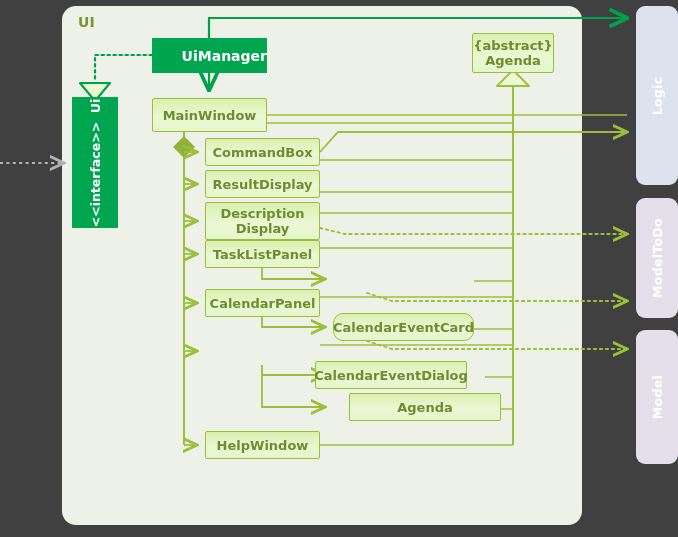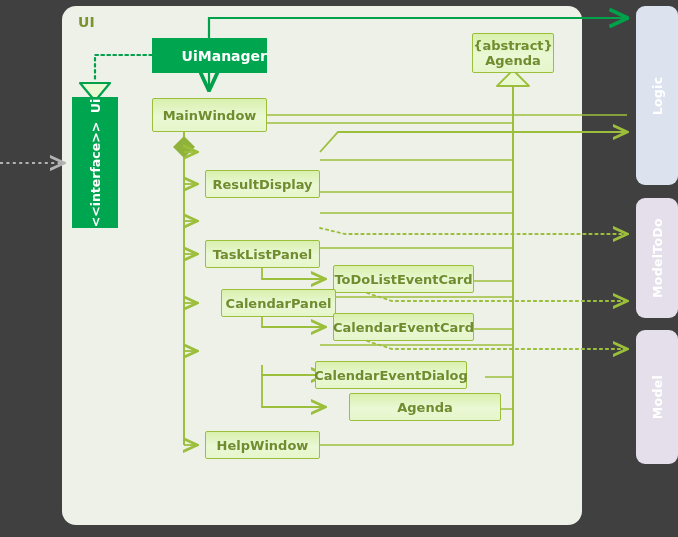--- a/index.html
+++ b/index.html
@@ -105,22 +105,22 @@
   .cls.two-line { flex-direction: column; }
   .cls .l1, .cls .l2 { display: block; }
 
   #box-mainwindow        { left: 152px; top: 98px;  width: 115px; height: 34px; }
   #box-uipart            { left: 472px; top: 33px;  width: 82px;  height: 40px; }
   #box-commandbox        { left: 205px; top: 138px; width: 115px; height: 28px; }
   #box-resultdisplay     { left: 205px; top: 170px; width: 115px; height: 28px; }
   #box-descdisplay       { left: 205px; top: 202px; width: 115px; height: 38px; }
   #box-tasklistpanel     { left: 205px; top: 240px; width: 115px; height: 28px; }
   #box-todolisteventcard { left: 333px; top: 265px; width: 141px; height: 28px; }
-  #box-calendarpanel     { left: 205px; top: 289px; width: 115px; height: 28px; margin-left: 16px; }
-  #box-calendareventcard { left: 333px; top: 313px; width: 141px; height: 28px; }
+  #box-calendarpanel     { left: 205px; top: 289px; width: 115px; height: 28px; }
+  #box-calendareventcard { left: 333px; top: 313px; width: 141px; height: 28px; border-radius: 10px; }
   #box-calendardisplay   { left: 205px; top: 337px; width: 115px; height: 28px; }
   #box-calendareventdlg  { left: 315px; top: 361px; width: 152px; height: 28px; }
   #box-agenda            { left: 349px; top: 393px; width: 152px; height: 28px; }
   #box-helpwindow        { left: 205px; top: 431px; width: 115px; height: 28px; }
 </style>
 </head>
 <body>
 
 <div id="stage">
 
@@ -239,29 +239,33 @@
   </div>
 
   <div class="cls two-line" id="box-uipart">
     <span class="l1">{abstract}</span>
     <span class="l2">Agenda</span>
   </div>
 
   <div class="cls" id="box-mainwindow">
     <span>MainWindow</span>
   </div>
+  <div class="cls" id="box-commandbox">
+    <span>CommandBox</span>
+  </div>
   <div class="cls" id="box-resultdisplay">
     <span>ResultDisplay</span>
   </div>
+  <div class="cls two-line" id="box-descdisplay">
+    <span class="l1">Description</span>
+    <span class="l2">Display</span>
+  </div>
   <div class="cls" id="box-tasklistpanel">
     <span>TaskListPanel</span>
   </div>
-  <div class="cls" id="box-todolisteventcard">
-    <span>ToDoListEventCard</span>
-  </div>
   <div class="cls" id="box-calendarpanel">
     <span>CalendarPanel</span>
   </div>
   <div class="cls" id="box-calendareventcard">
     <span>CalendarEventCard</span>
   </div>
   <div class="cls" id="box-calendareventdlg">
     <span>CalendarEventDialog</span>
   </div>
   <div class="cls" id="box-agenda">

